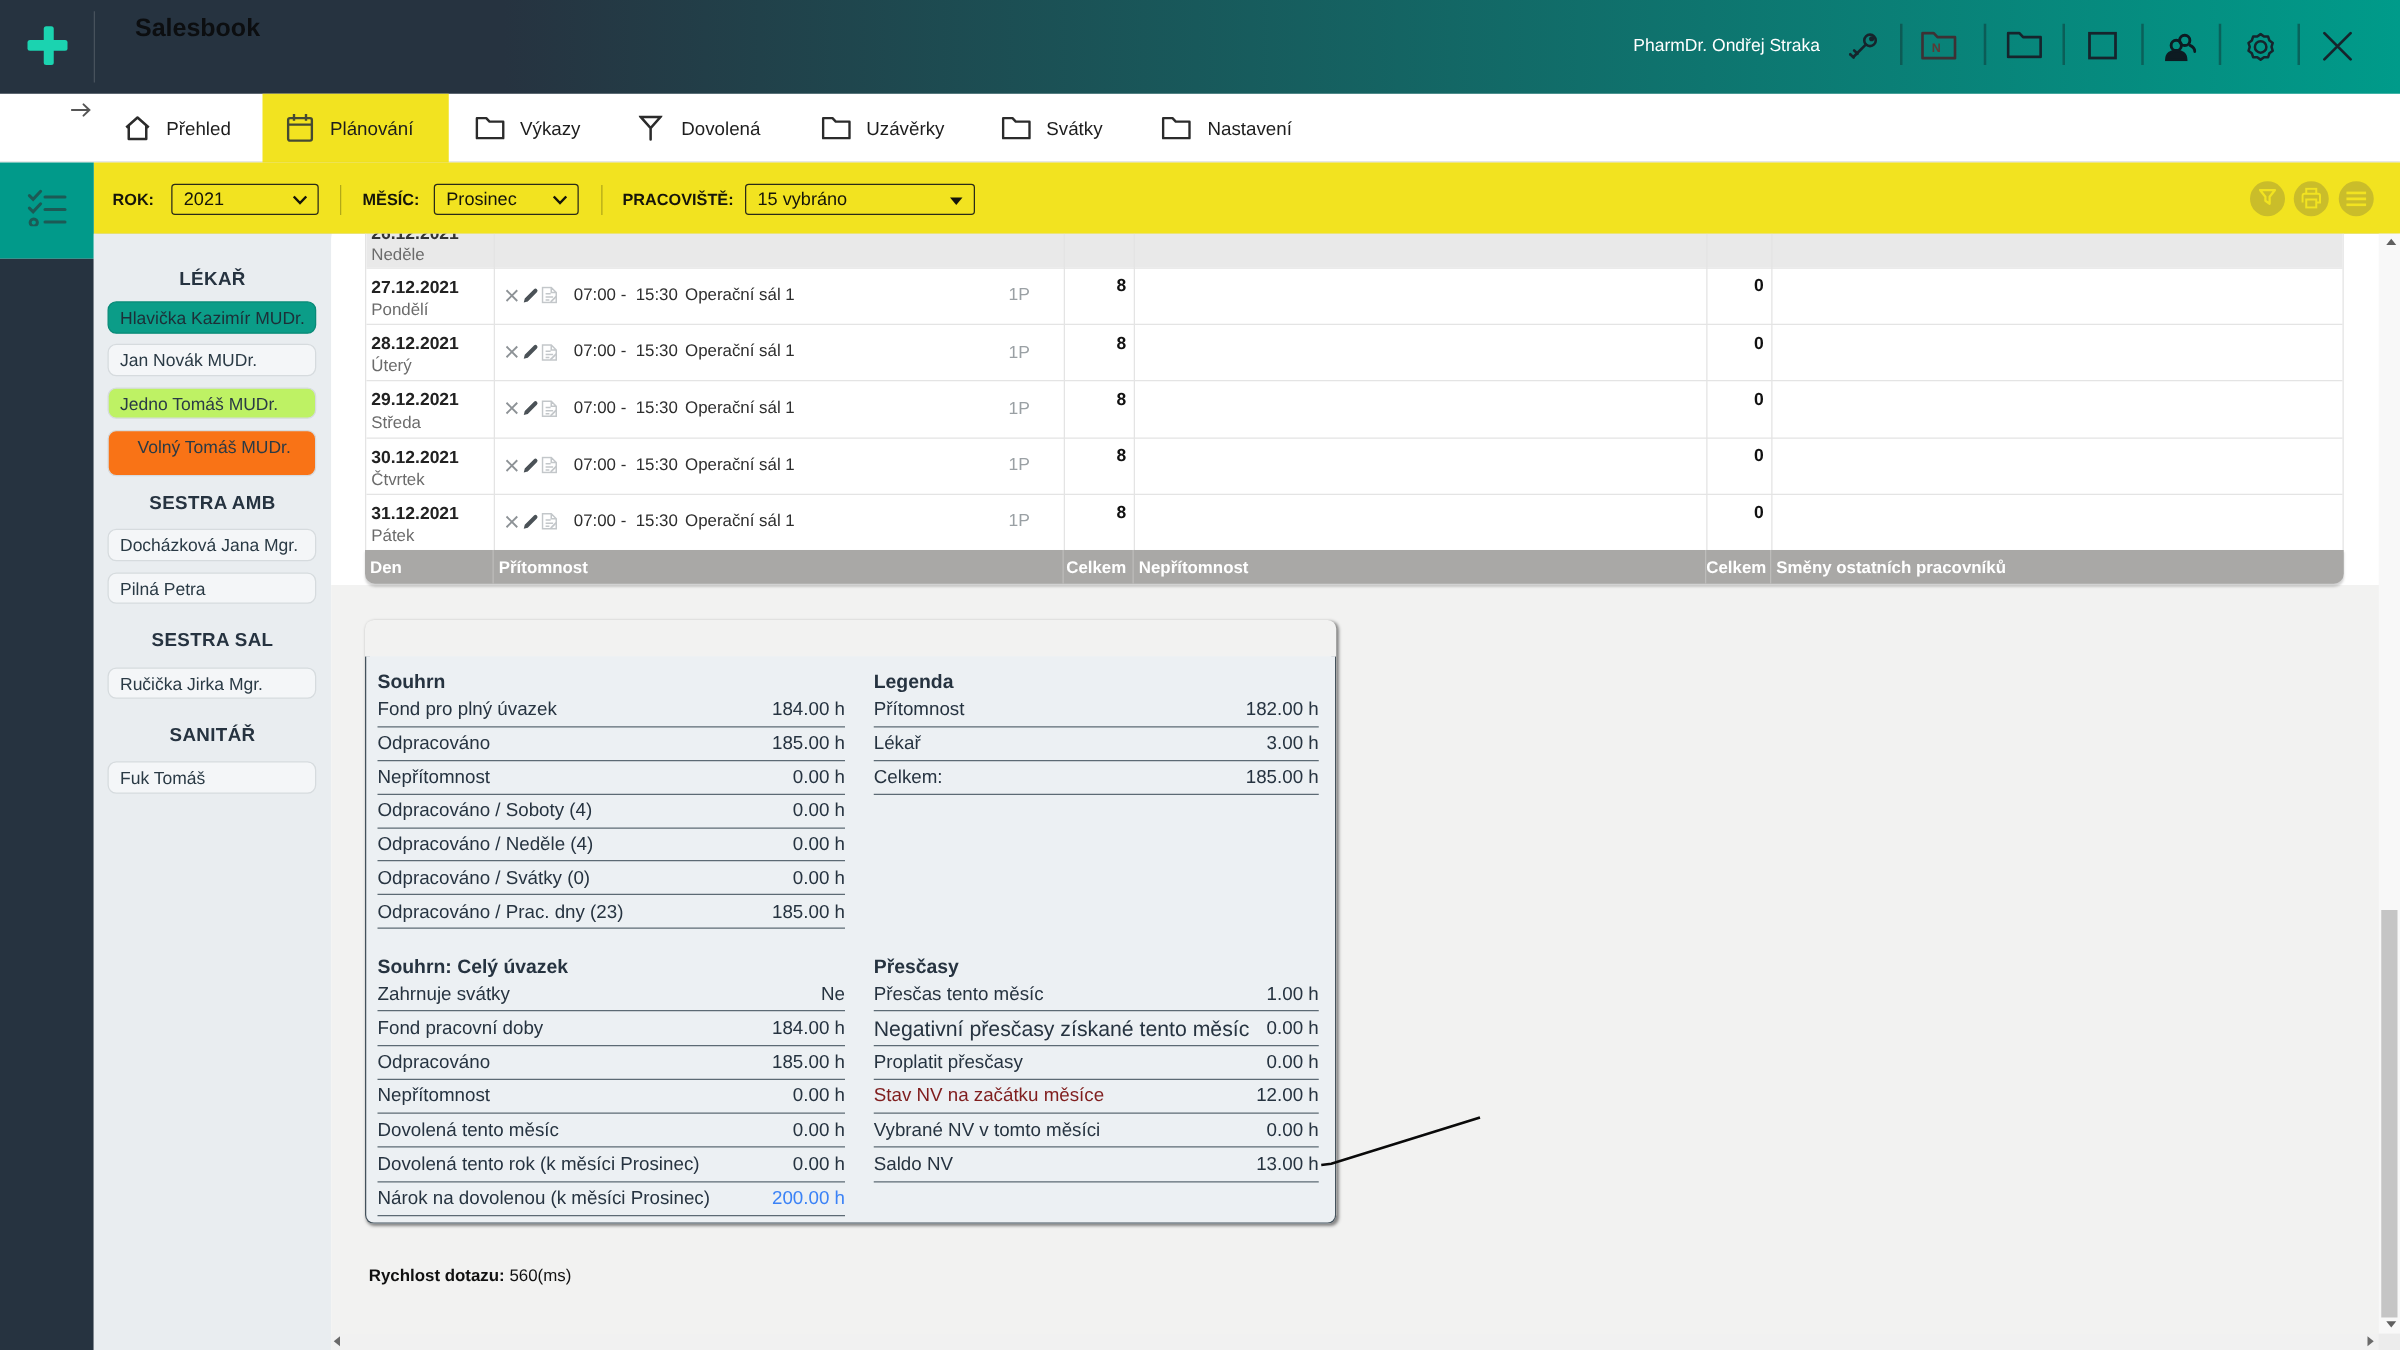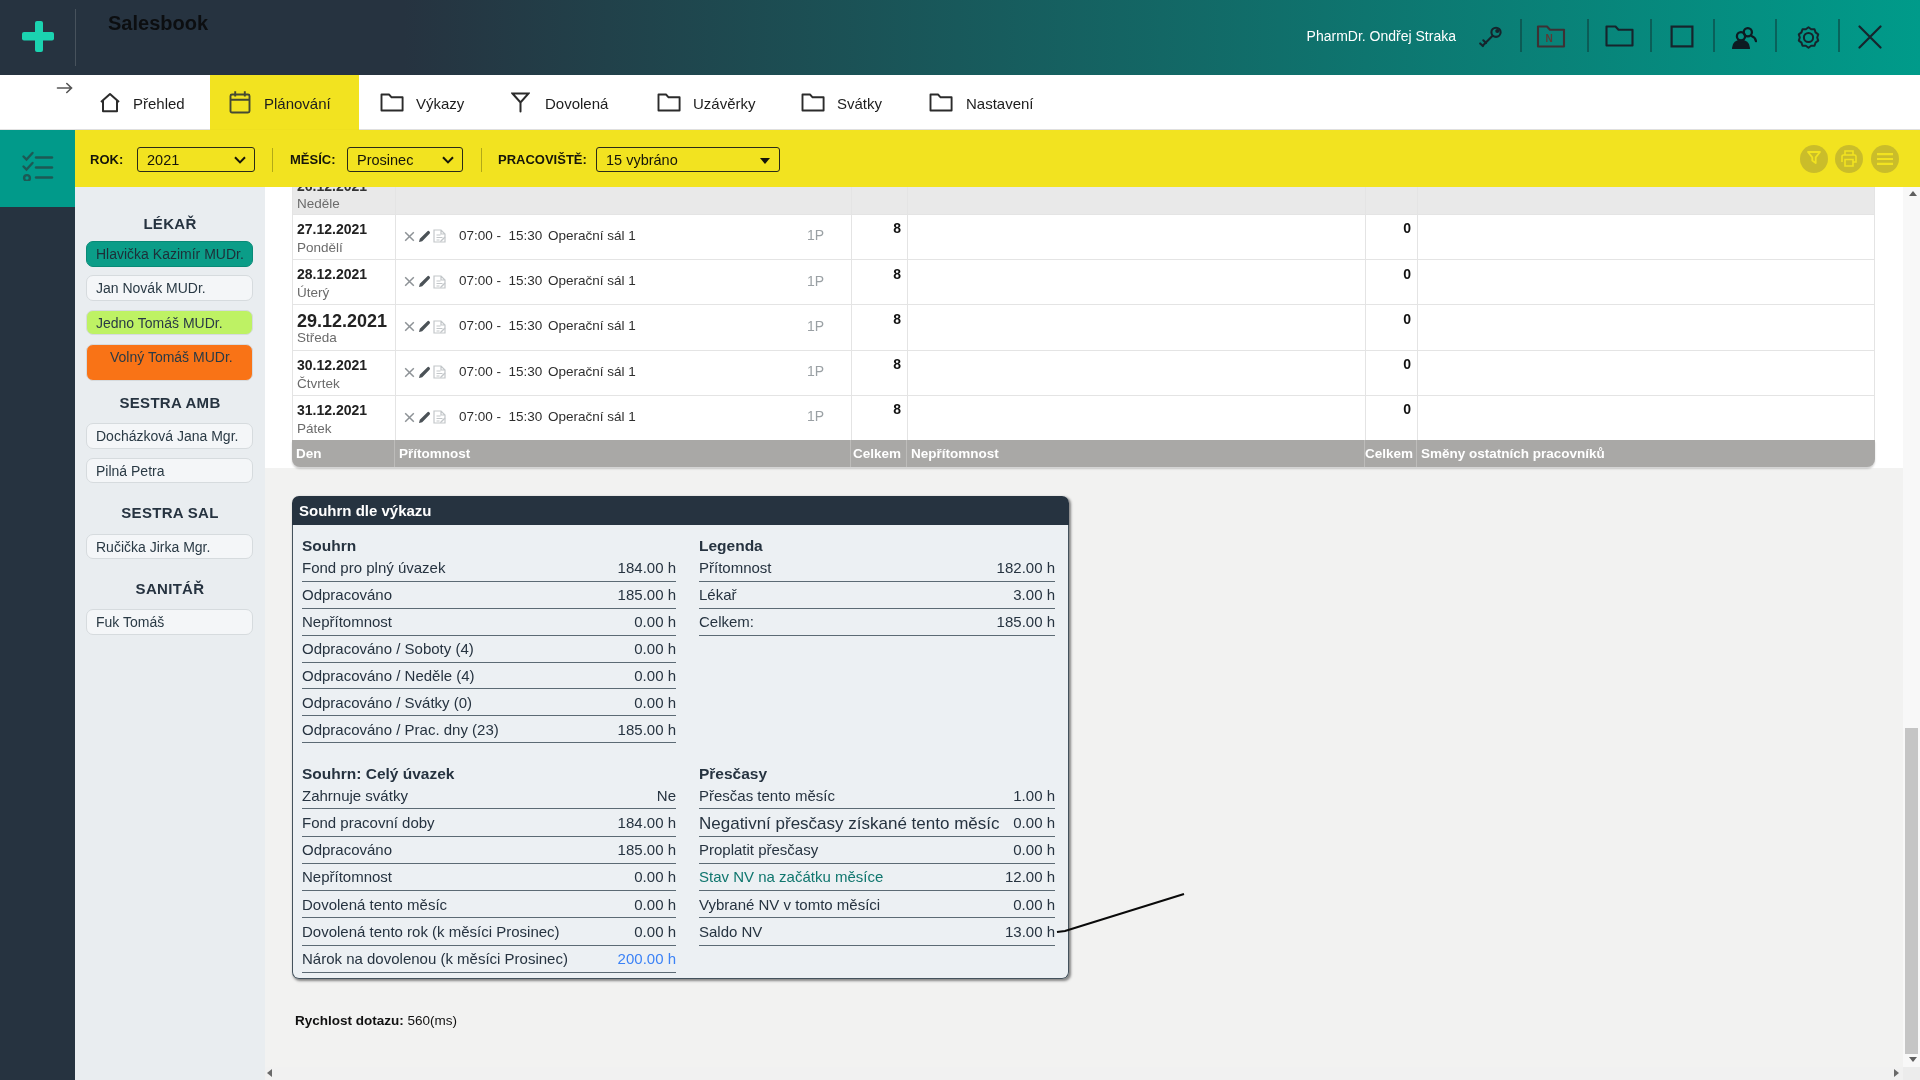--- a/index.html
+++ b/index.html
@@ -179,21 +179,21 @@
 <div class="abs" style="left:292px;top:187px;width:1583px;height:253.4px;overflow:hidden;border-left:1px solid #e4e4e4;border-right:1px solid #e4e4e4">
 
   <div class="abs" style="left:0;top:0;width:1583px;height:26.6px;background:#e9e9e9"></div>
   <div class="abs lbl" style="left:4px;top:-9px;font-size:14px;font-weight:bold;color:#333">26.12.2021</div>
   <div class="abs lbl" style="left:4px;top:9px;font-size:13.5px;color:#6b6b6b">Neděle</div>
 
   <div class="abs lbl" style="left:4px;top:33.6px;font-size:14px;font-weight:bold;color:#222">27.12.2021</div>
   <div class="abs lbl" style="left:4px;top:52.6px;font-size:13.5px;color:#6b6b6b">Pondělí</div>
   <div class="abs lbl" style="left:4px;top:78.9px;font-size:14px;font-weight:bold;color:#222">28.12.2021</div>
   <div class="abs lbl" style="left:4px;top:97.9px;font-size:13.5px;color:#6b6b6b">Úterý</div>
-  <div class="abs lbl" style="left:4px;top:124.2px;font-size:18px;font-weight:bold;color:#222">29.12.2021</div>
+  <div class="abs lbl" style="left:4px;top:124.2px;font-size:14px;font-weight:bold;color:#222">29.12.2021</div>
   <div class="abs lbl" style="left:4px;top:143.2px;font-size:13.5px;color:#6b6b6b">Středa</div>
   <div class="abs lbl" style="left:4px;top:169.5px;font-size:14px;font-weight:bold;color:#222">30.12.2021</div>
   <div class="abs lbl" style="left:4px;top:188.5px;font-size:13.5px;color:#6b6b6b">Čtvrtek</div>
   <div class="abs lbl" style="left:4px;top:214.8px;font-size:14px;font-weight:bold;color:#222">31.12.2021</div>
   <div class="abs lbl" style="left:4px;top:233.8px;font-size:13.5px;color:#6b6b6b">Pátek</div>
 
   <div class="abs" style="left:0;top:26.6px;width:1583px;height:1px;background:#e4e4e4"></div>
   <div class="abs" style="left:0;top:71.9px;width:1583px;height:1px;background:#e4e4e4"></div>
   <div class="abs" style="left:0;top:117.2px;width:1583px;height:1px;background:#e4e4e4"></div>
   <div class="abs" style="left:0;top:162.5px;width:1583px;height:1px;background:#e4e4e4"></div>
@@ -292,23 +292,20 @@
   <div class="abs lbl" style="left:1073px;top:6px;width:46px;text-align:right;font-size:13.5px;font-weight:bold;color:#fff">Celkem</div>
   <div class="abs lbl" style="left:1129px;top:6px;font-size:13.5px;font-weight:bold;color:#fff">Směny ostatních pracovníků</div>
   <div class="abs" style="left:102px;top:0;width:1px;height:27.1px;background:#bdbcba"></div>
   <div class="abs" style="left:558px;top:0;width:1px;height:27.1px;background:#bdbcba"></div>
   <div class="abs" style="left:614px;top:0;width:1px;height:27.1px;background:#bdbcba"></div>
   <div class="abs" style="left:1072px;top:0;width:1px;height:27.1px;background:#bdbcba"></div>
   <div class="abs" style="left:1124px;top:0;width:1px;height:27.1px;background:#bdbcba"></div>
 </div>
 
 <div class="abs" style="left:292px;top:496px;width:777px;height:483px;border-radius:7px;box-shadow:1.5px 1.5px 2.5px rgba(0,0,0,0.45)">
-  <div class="abs" style="left:0;top:0;width:777px;height:29px;background:#263340;border-radius:7px 7px 0 0">
-    <div class="abs lbl" style="left:7px;top:6px;font-size:15px;font-weight:bold;color:#fff">Souhrn dle výkazu</div>
-  </div>
   <div class="abs" style="left:0;top:29px;width:777px;height:454px;background:#ecf0f3;border:1px solid #44525c;border-top:none;border-radius:0 0 7px 7px"></div>
 
   <div class="abs lbl" style="left:10px;top:41px;font-size:15.5px;font-weight:bold;color:#263340">Souhrn</div>
   <div class="abs" style="left:10px;top:59px;width:374px" id="colA">
         <div style="position:absolute;left:0;top:0px;width:100%;height:26.9px;border-bottom:1px solid #5c6a74">
           <div style="position:absolute;left:0;top:4.449999999999999px;font-size:15px;color:#263340;white-space:nowrap">Fond pro plný úvazek</div>
           <div style="position:absolute;right:0;top:4.449999999999999px;font-size:15px;color:#263340;white-space:nowrap">184.00 h</div>
         </div>
         <div style="position:absolute;left:0;top:26.9px;width:100%;height:26.9px;border-bottom:1px solid #5c6a74">
           <div style="position:absolute;left:0;top:4.449999999999999px;font-size:15px;color:#263340;white-space:nowrap">Odpracováno</div>
@@ -392,21 +389,21 @@
         </div>
         <div style="position:absolute;left:0;top:27.25px;width:100%;height:27.25px;border-bottom:1px solid #5c6a74">
           <div style="position:absolute;left:0;top:4.625px;font-size:17px;color:#263340;white-space:nowrap">Negativní přesčasy získané tento měsíc</div>
           <div style="position:absolute;right:0;top:4.625px;font-size:15px;color:#263340;white-space:nowrap">0.00 h</div>
         </div>
         <div style="position:absolute;left:0;top:54.5px;width:100%;height:27.25px;border-bottom:1px solid #5c6a74">
           <div style="position:absolute;left:0;top:4.625px;font-size:15px;color:#263340;white-space:nowrap">Proplatit přesčasy</div>
           <div style="position:absolute;right:0;top:4.625px;font-size:15px;color:#263340;white-space:nowrap">0.00 h</div>
         </div>
         <div style="position:absolute;left:0;top:81.75px;width:100%;height:27.25px;border-bottom:1px solid #5c6a74">
-          <div style="position:absolute;left:0;top:4.625px;font-size:15px;color:#0f766e;white-space:nowrap">Stav NV na začátku měsíce</div>
+          <div style="position:absolute;left:0;top:4.625px;font-size:15px;color:#7f1d1d;white-space:nowrap">Stav NV na začátku měsíce</div>
           <div style="position:absolute;right:0;top:4.625px;font-size:15px;color:#263340;white-space:nowrap">12.00 h</div>
         </div>
         <div style="position:absolute;left:0;top:109px;width:100%;height:27.25px;border-bottom:1px solid #5c6a74">
           <div style="position:absolute;left:0;top:4.625px;font-size:15px;color:#263340;white-space:nowrap">Vybrané NV v tomto měsíci</div>
           <div style="position:absolute;right:0;top:4.625px;font-size:15px;color:#263340;white-space:nowrap">0.00 h</div>
         </div>
         <div style="position:absolute;left:0;top:136.25px;width:100%;height:27.25px;border-bottom:1px solid #5c6a74">
           <div style="position:absolute;left:0;top:4.625px;font-size:15px;color:#263340;white-space:nowrap">Saldo NV</div>
           <div style="position:absolute;right:0;top:4.625px;font-size:15px;color:#263340;white-space:nowrap">13.00 h</div>
         </div>

